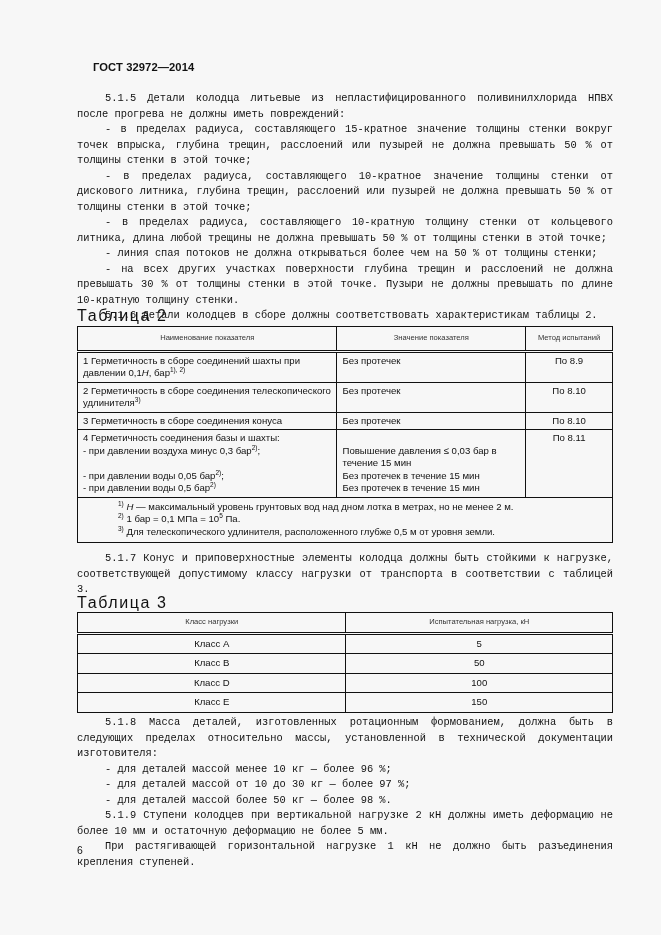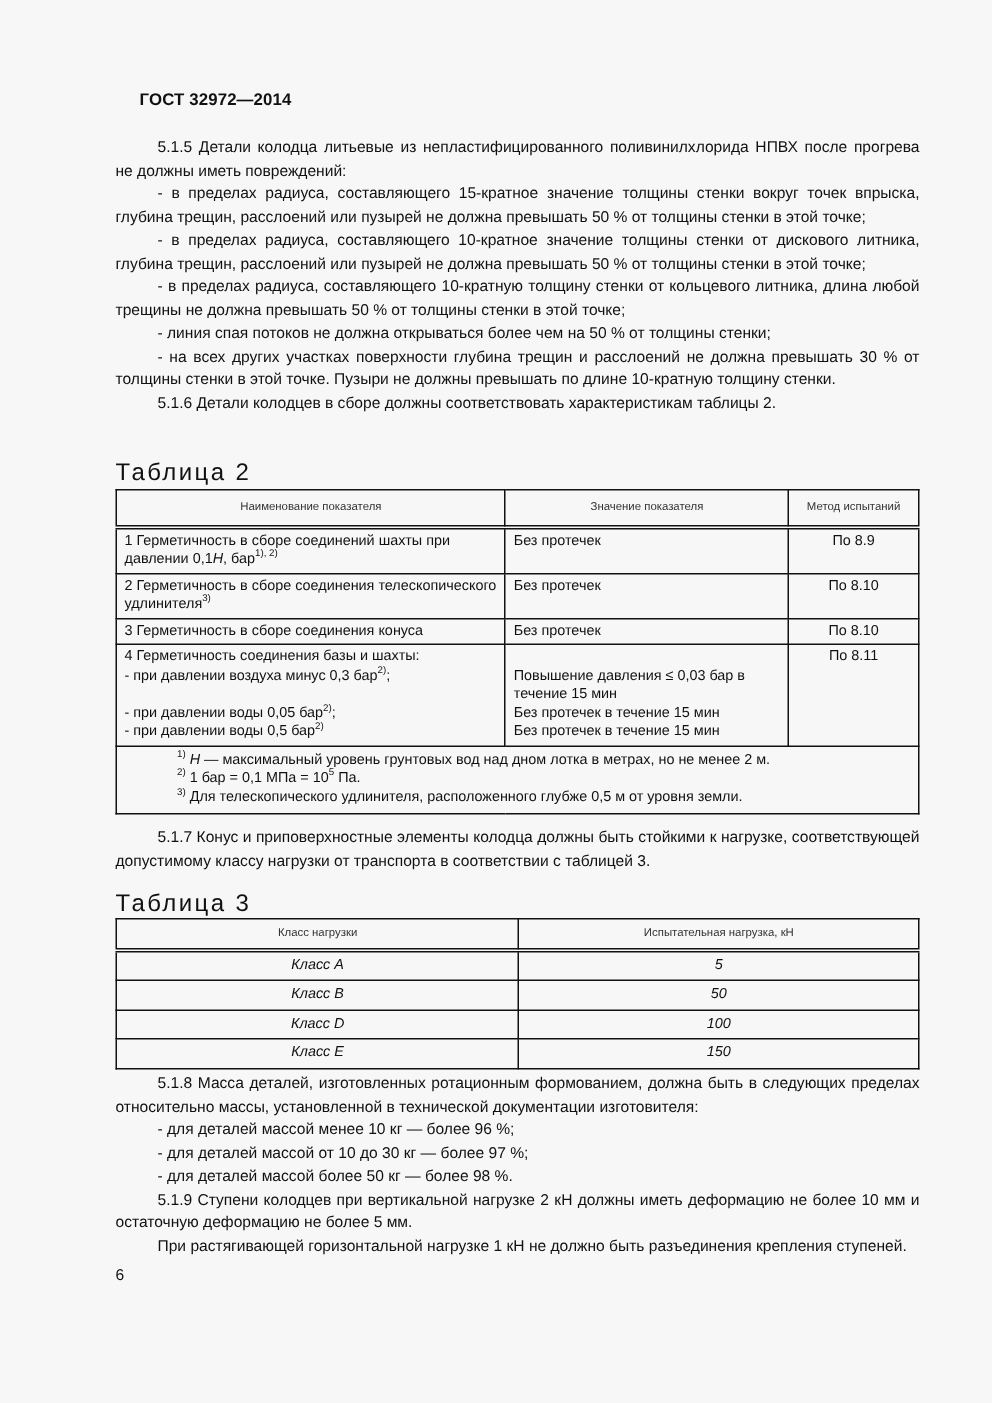--- a/index.html
+++ b/index.html
@@ -2,31 +2,31 @@
 <html><head>
   <meta charset="utf-8">
   <style>
     html, body { margin: 0; padding: 0; }
     body {
       width: 661px; height: 935px; background: #f7f7f7; position: relative; overflow: hidden;
       font-family: "Liberation Sans", sans-serif; color: #111; font-size: 10.4px;
     }
     .hdr { position: absolute; left: 77px; top: 61px; font-weight: bold; font-size: 11.2px; letter-spacing: 0.1px; padding-left: 16px; }
     .block { position: absolute; left: 77px; width: 536px; line-height: 15.5px; text-align: justify; }
-    .p { margin: 0; }
+    .p { margin: 0; font-family: Liberation Mono, monospace; }
     .ind { text-indent: 28px; }
     .cap { position: absolute; left: 77px; font-size: 16px; letter-spacing: 1.6px; }
     table { border-collapse: collapse; position: absolute; left: 77px; width: 536px; font-size: 9.6px; }
     td, th { border: 1.5px solid #111; padding: 2px 5px; vertical-align: top; line-height: 12.5px; }
     th { font-weight: normal; font-size: 7.6px; text-align: center; padding: 5px 4px; color: #333; }
     thead tr { border-bottom: 3px double #111; }
     .c { text-align: center; }
     sup { font-size: 6.5px; line-height: 0; }
     .notes td { padding: 3px 5px 4px 40px; }
-    .t3 td { text-align: center; padding: 3px 4px; font-style: italic; }
+    .t3 td { text-align: center; padding: 3px 4px; }
     .pg { position: absolute; left: 77px; top: 845px; font-size: 10.4px; }
   </style>
 </head>
 <body>
 
 <div class="hdr">ГОСТ 32972—2014</div>
 
 <div class="block" style="top:91px;">
   <p class="p ind">5.1.5 Детали колодца литьевые из непластифицированного поливинилхлорида НПВХ после прогрева не должны иметь повреждений:</p>
   <p class="p ind">- в пределах радиуса, составляющего 15-кратное значение толщины стенки вокруг точек впрыска, глубина трещин, расслоений или пузырей не должна превышать 50 % от толщины стенки в этой точке;</p>

